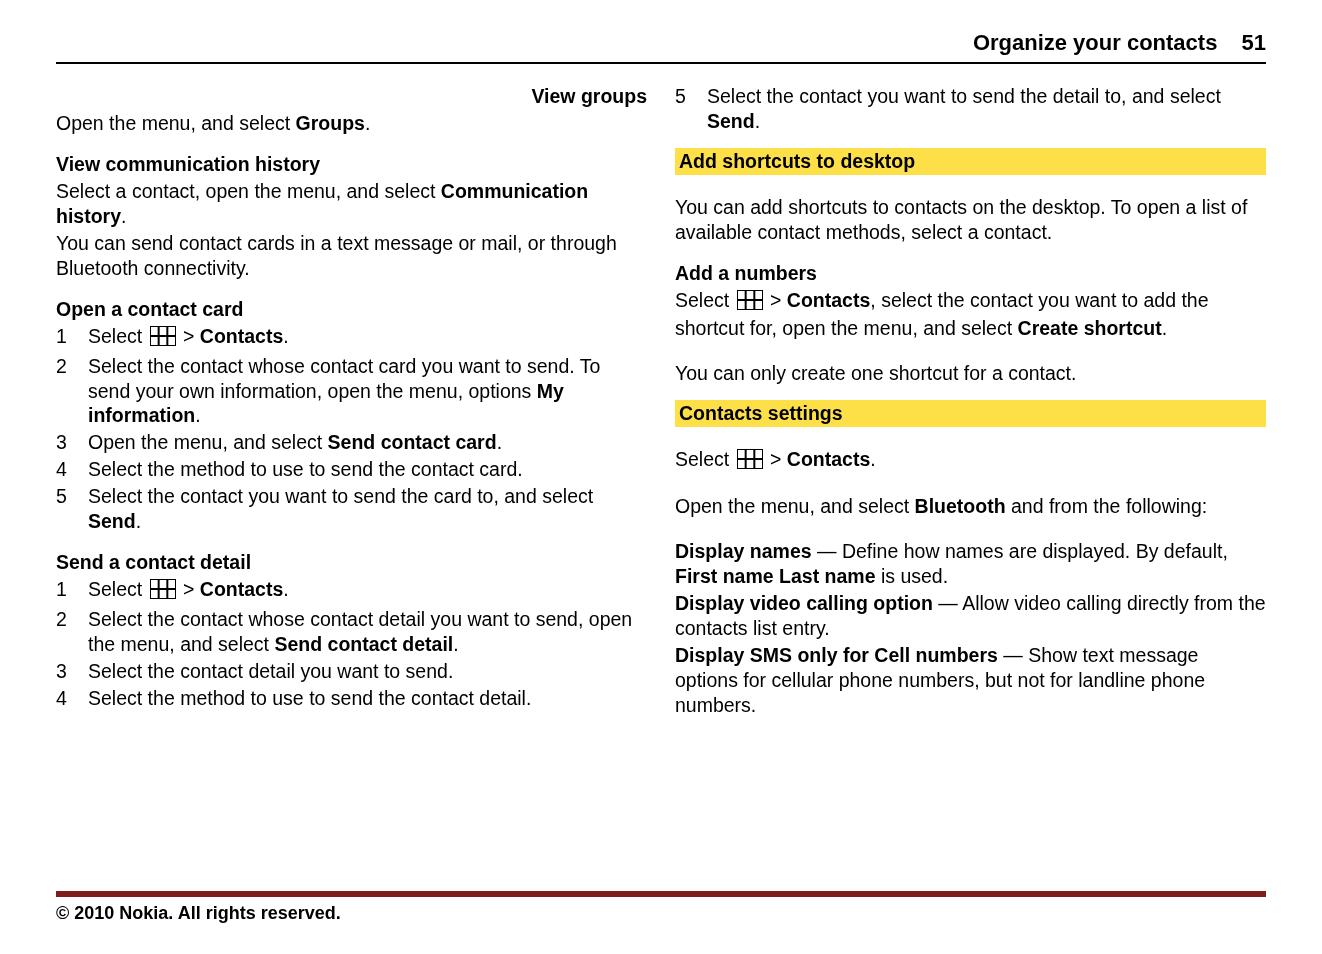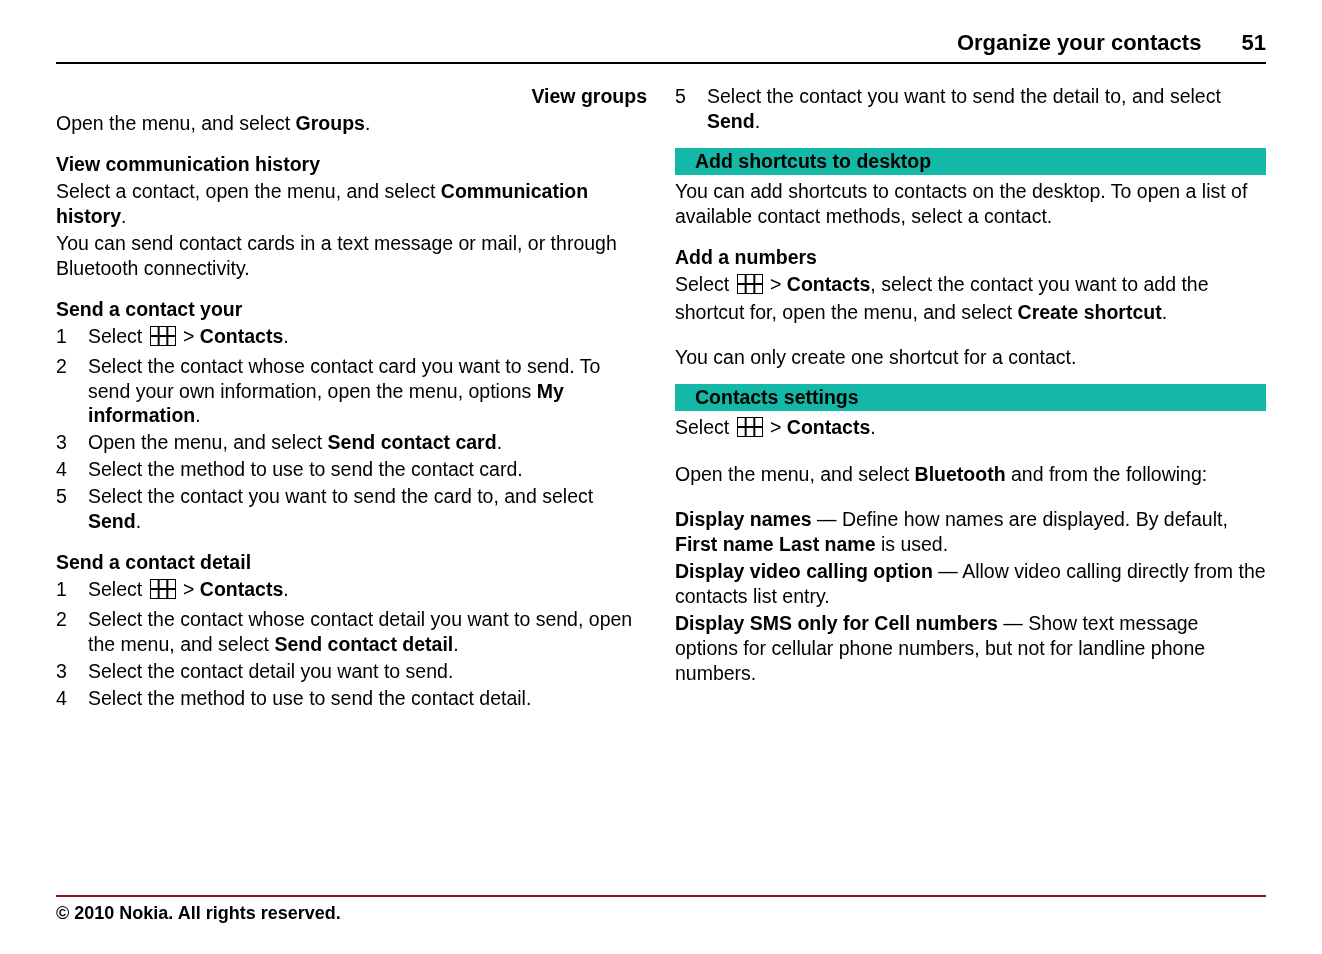--- a/index.html
+++ b/index.html
@@ -24,44 +24,44 @@
     font-size: 22px;
     border-bottom: 2px solid #000;
     padding-bottom: 6px;
     margin-bottom: 20px;
   }
   .header .title {
     display: inline;
   }
   .header .pagenum {
     display: inline;
-    margin-left: 34px;
+    margin-left: 18px;
   }
   .columns {
     display: flex;
     gap: 28px;
   }
   .col {
     flex: 1;
     font-size: 19.5px;
     line-height: 1.28;
   }
   .h {
     font-weight: bold;
     margin-top: 16px;
     margin-bottom: 2px;
   }
   .h.first { margin-top: 0; text-align: right; }
   .p { margin-bottom: 2px; }
   .bar {
-    background: #14b8a6;
-    font-weight: bold;
-    padding: 1px 20px;
+    background: #fde047;
+    font-weight: bold;
+    padding: 1px 4px;
     margin-top: 20px;
-    margin-bottom: 4px;
+    margin-bottom: 20px;
   }
   .bar.tight { margin-top: 14px; }
   .b { font-weight: bold; }
   ol.steps {
     list-style: none;
     padding: 0;
     margin: 0;
   }
   ol.steps li {
     display: flex;
@@ -78,21 +78,21 @@
   .icon-menu {
     display: inline-block;
     vertical-align: -3px;
     margin: 0 2px;
   }
   .footer {
     position: absolute;
     left: 56px;
     right: 56px;
     bottom: 30px;
-    border-top: 2px solid #7f1d1d;
+    border-top: 6px solid #7f1d1d;
     padding-top: 6px;
     font-weight: bold;
     font-size: 18px;
   }
   .spacer { height: 18px; }
 </style>
 </head>
 <body>
 
 <div class="page">
@@ -111,21 +111,21 @@
         <span>Open the menu, and select </span><span class="b">Groups</span><span>.</span>
       </div>
 
       <div class="h">View communication history</div>
       <div class="p">
         <span>Select a contact, open the menu, and select </span><span class="b">Communication history</span><span>.</span>
       </div>
 
       <div class="p">You can send contact cards in a text message or mail, or through Bluetooth connectivity.</div>
 
-      <div class="h">Send a contact your</div>
+      <div class="h">Open a contact card</div>
       <ol class="steps">
         <li>
           <span class="num">1</span>
           <span class="body">
             <span>Select </span><span class="icon-menu"><svg width="26" height="20">
                   <rect x="0" y="0" width="26" height="20" fill="none" stroke="#000" stroke-width="2"></rect>
                   <line x1="0" y1="10" x2="26" y2="10" stroke="#000" stroke-width="2"></line>
                   <line x1="8.66" y1="0" x2="8.66" y2="20" stroke="#000" stroke-width="2"></line>
                   <line x1="17.33" y1="0" x2="17.33" y2="20" stroke="#000" stroke-width="2"></line>
                 </svg></span><span> &gt; </span><span class="b">Contacts</span><span>.</span>

